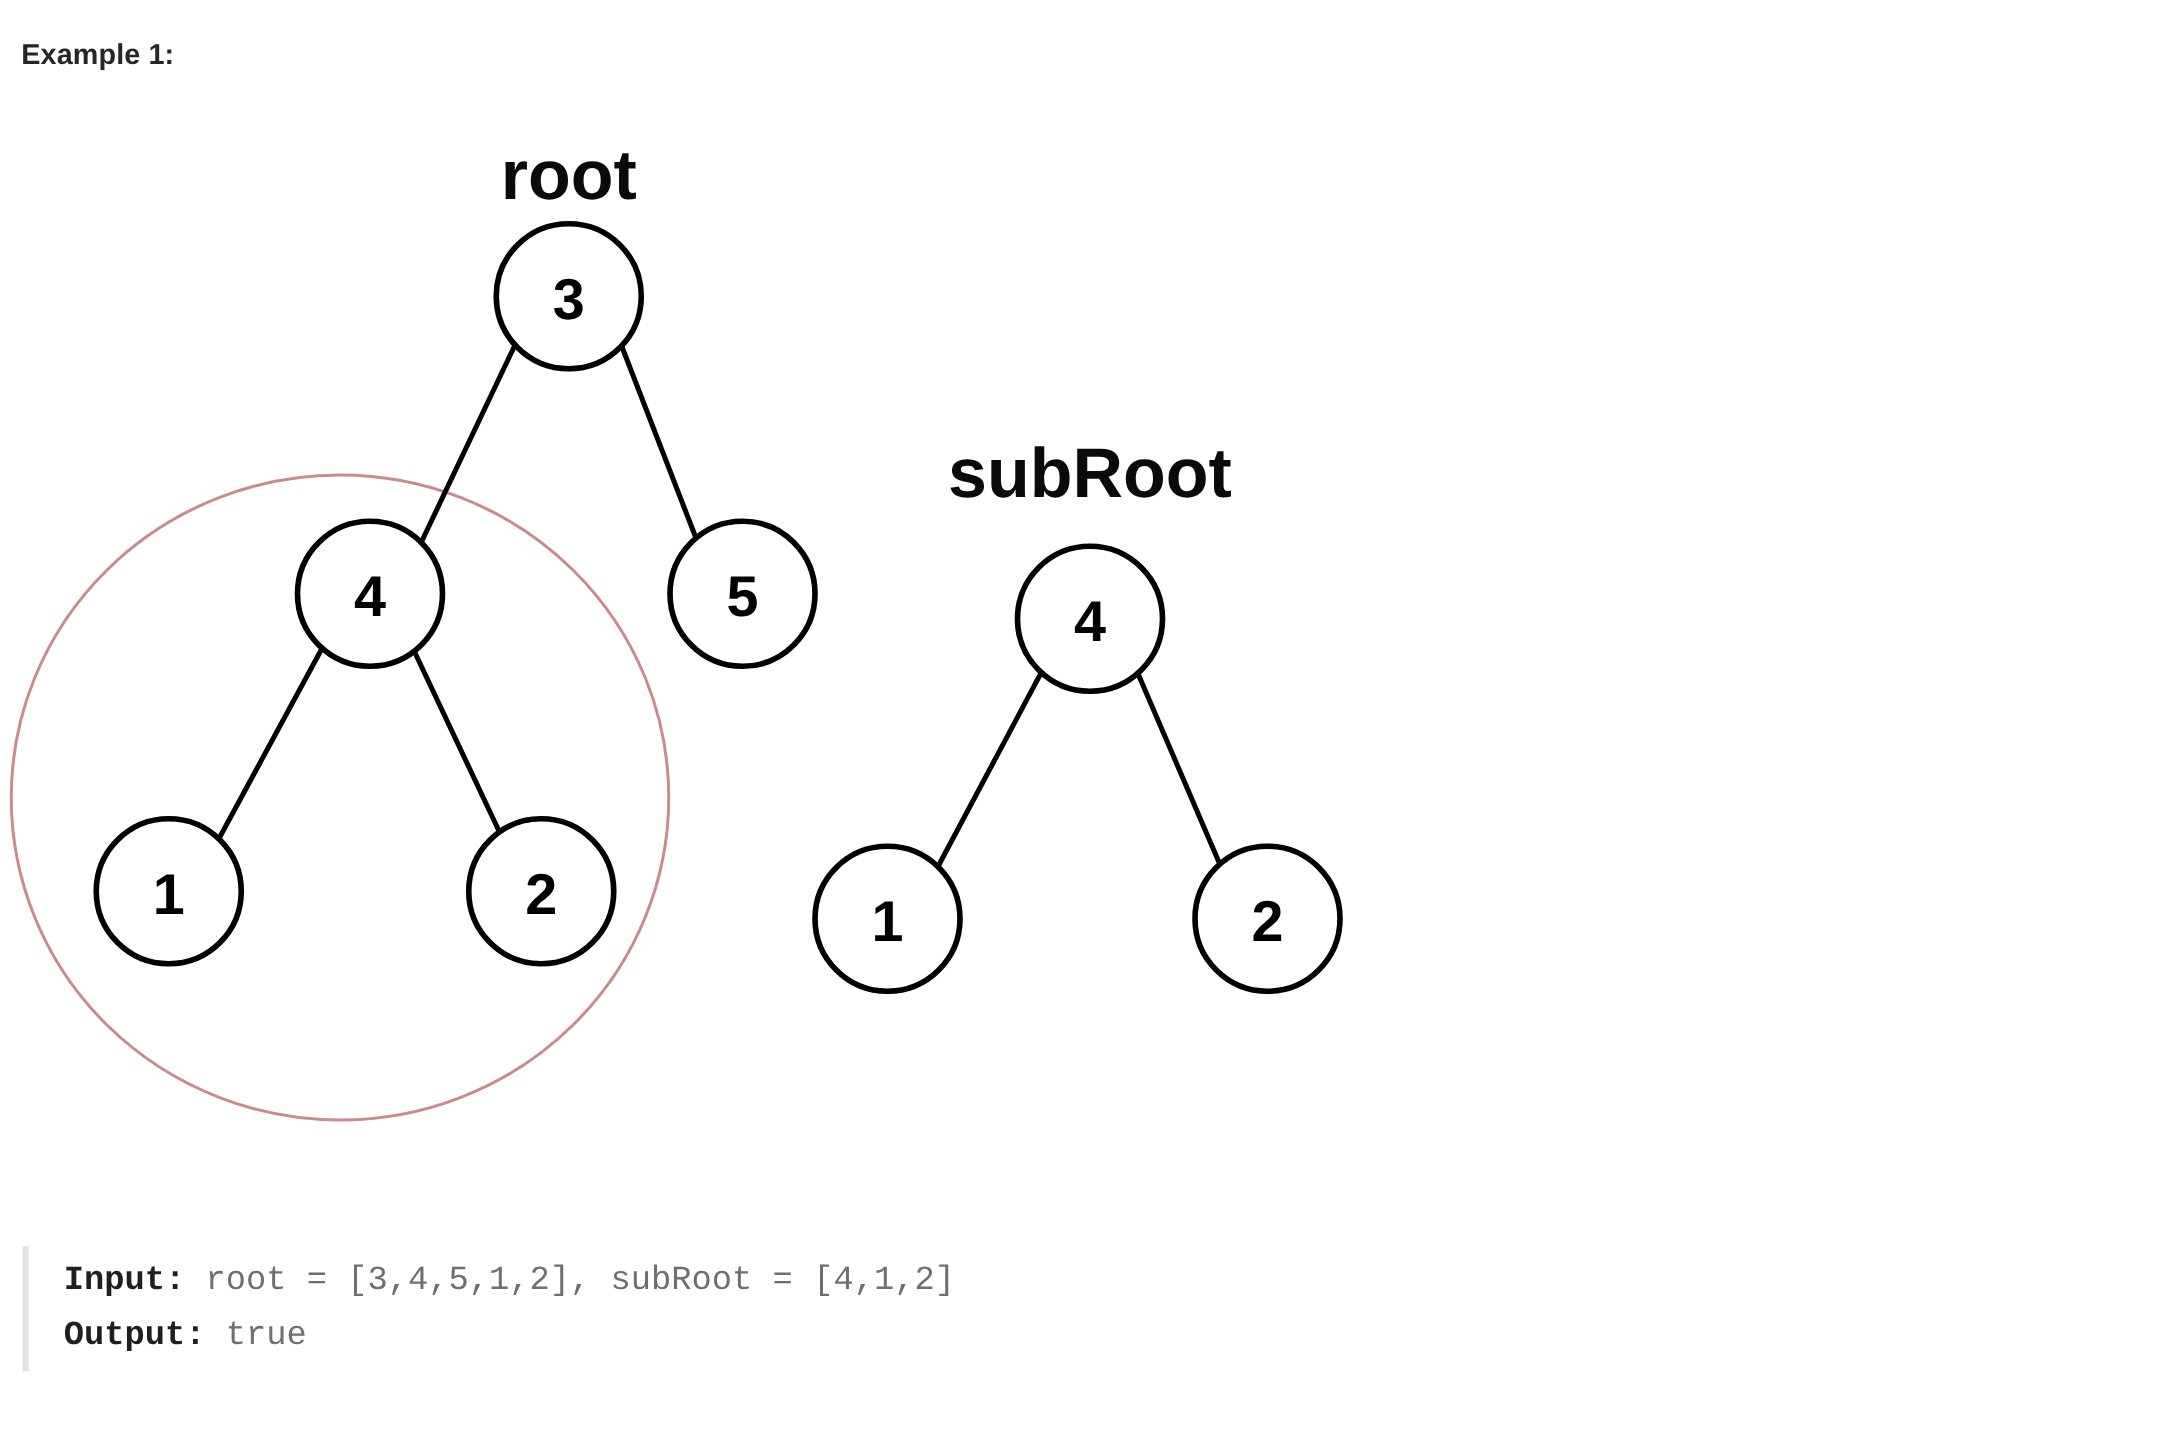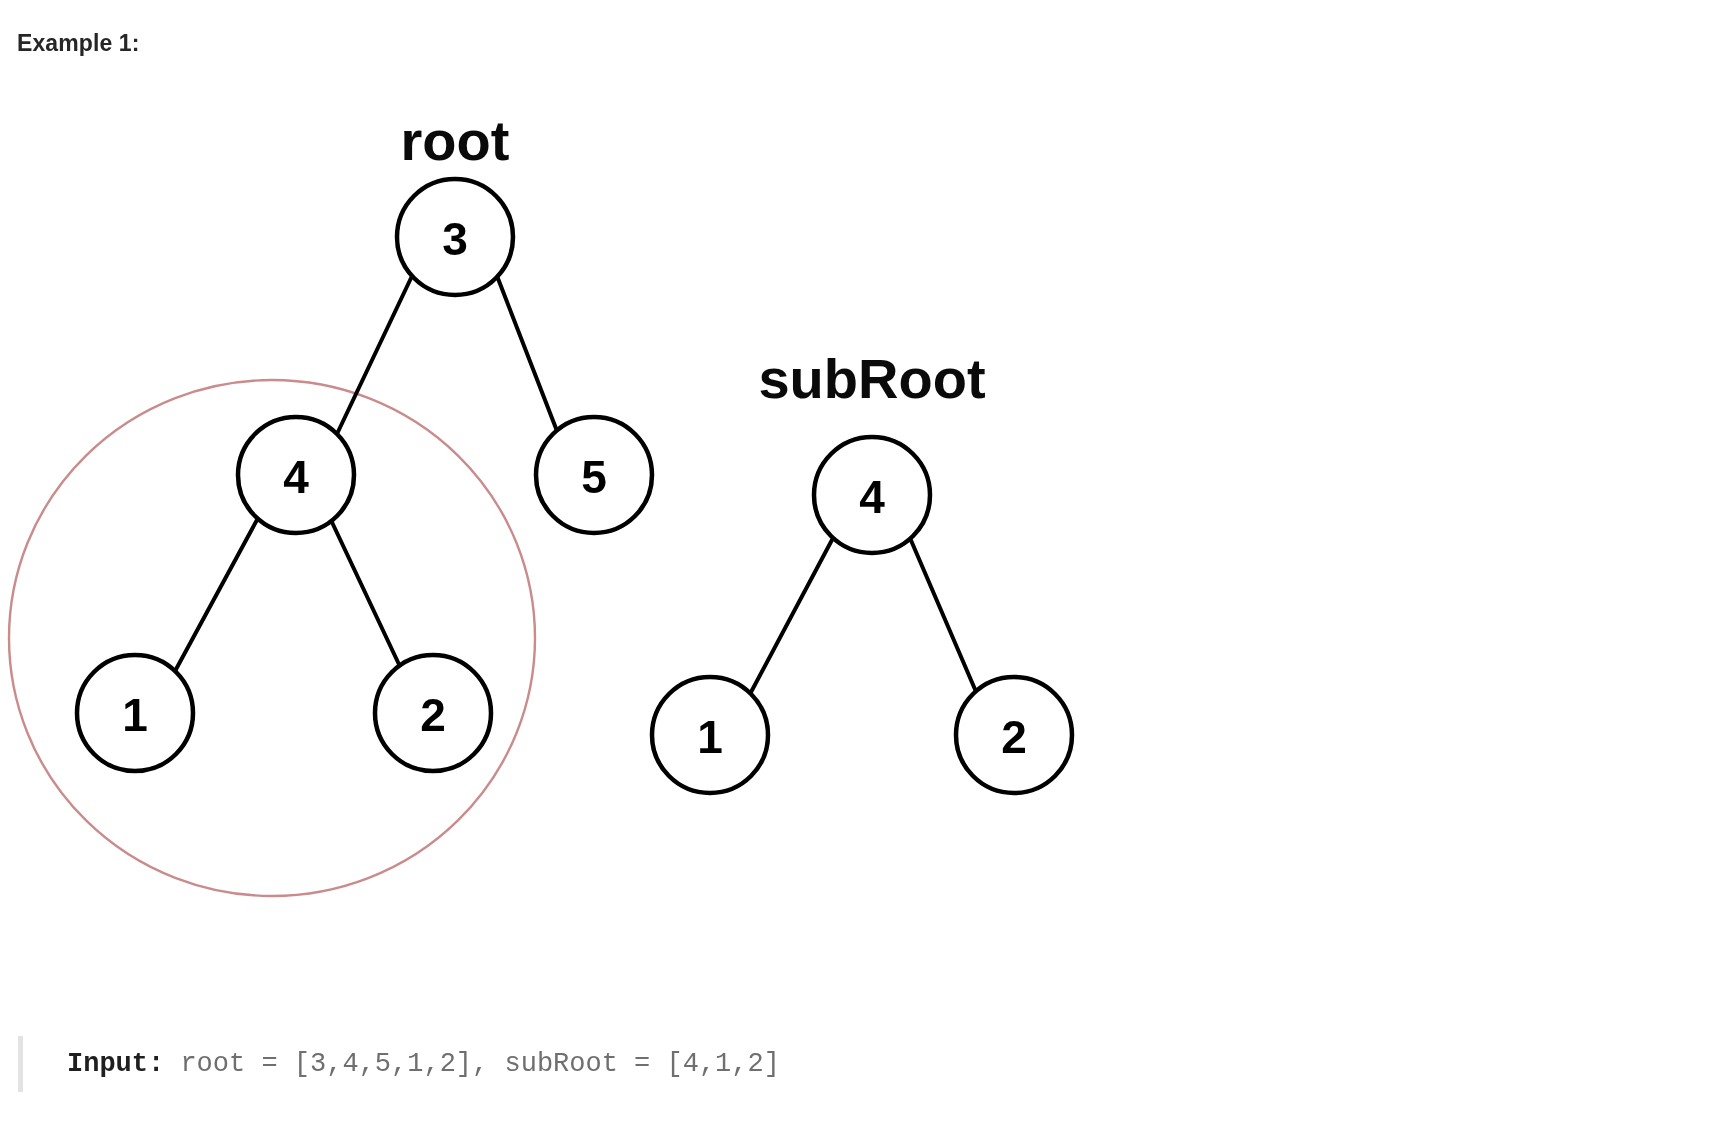--- a/index.html
+++ b/index.html
@@ -72,24 +72,24 @@
     font-weight: bold;
     fill: #0a0a0a;
     text-anchor: middle;
     dominant-baseline: central;
   }
 
   
   .code-block {
     position: absolute;
     left: 18px;
-    top: 1036px;
+    top: 997px;
     width: 1700px;
     border-left: 5px solid #e3e3e3;
-    padding: 6px 0 6px 44px;
+    padding: 6px 0 6px 28px;
     box-sizing: border-box;
   }
   .code-line {
     font-family: "Liberation Mono", "DejaVu Sans Mono", monospace;
     font-size: 27px;
     line-height: 44px;
     white-space: pre;
     color: #6a6a6a;
   }
   .code-key {
@@ -161,13 +161,14 @@
         <text class="node-value" id="s-t2" x="1014" y="647">2</text>
       </g>
     </g>
 
     <text class="tree-label" id="lbl-sub" x="872" y="288">subRoot</text>
   </svg>
 </div>
 
 <div class="code-block">
   <div class="code-line"><span class="code-key">Input:</span><span class="code-val"> root = [3,4,5,1,2], subRoot = [4,1,2]</span></div>
+  <div class="code-line"><span class="code-key">Output:</span><span class="code-val"> true</span></div>
 </div>
 
 </body></html>

